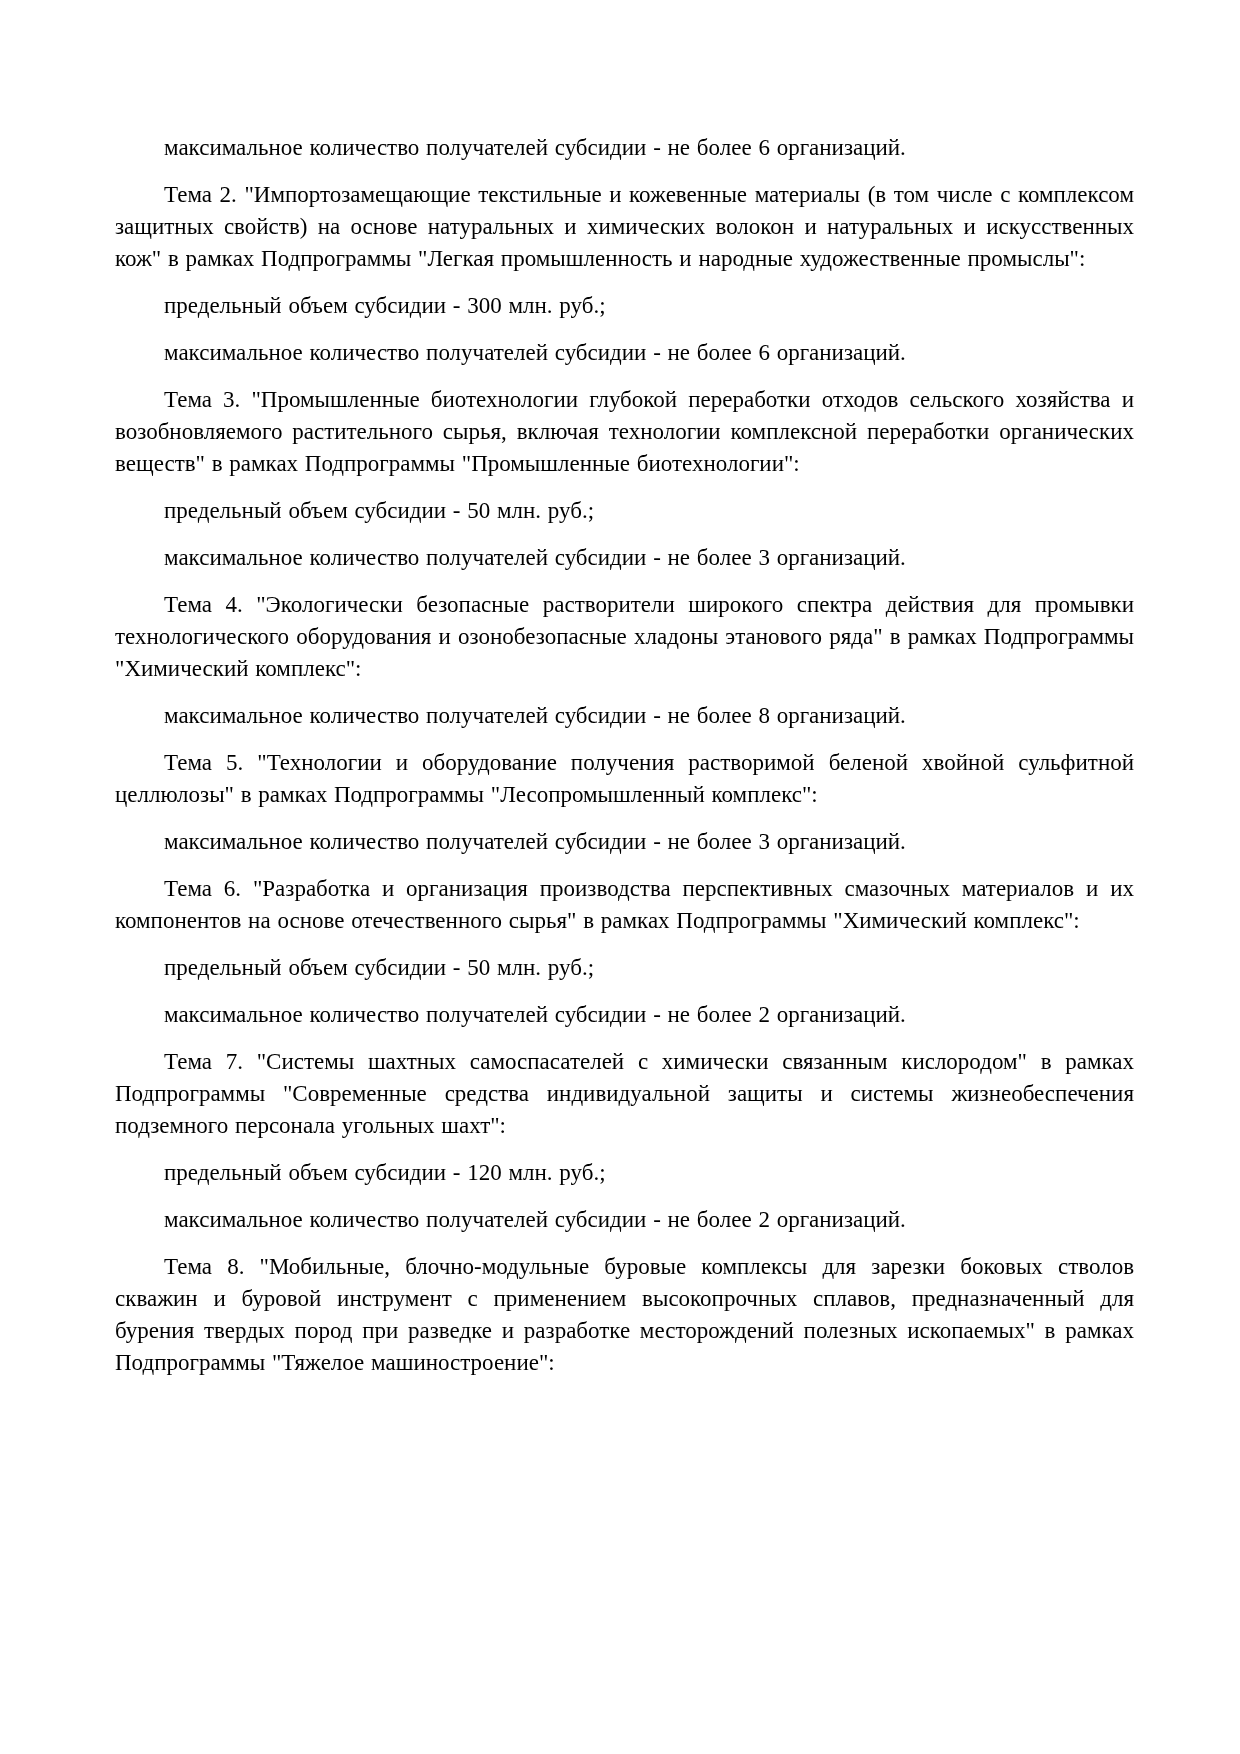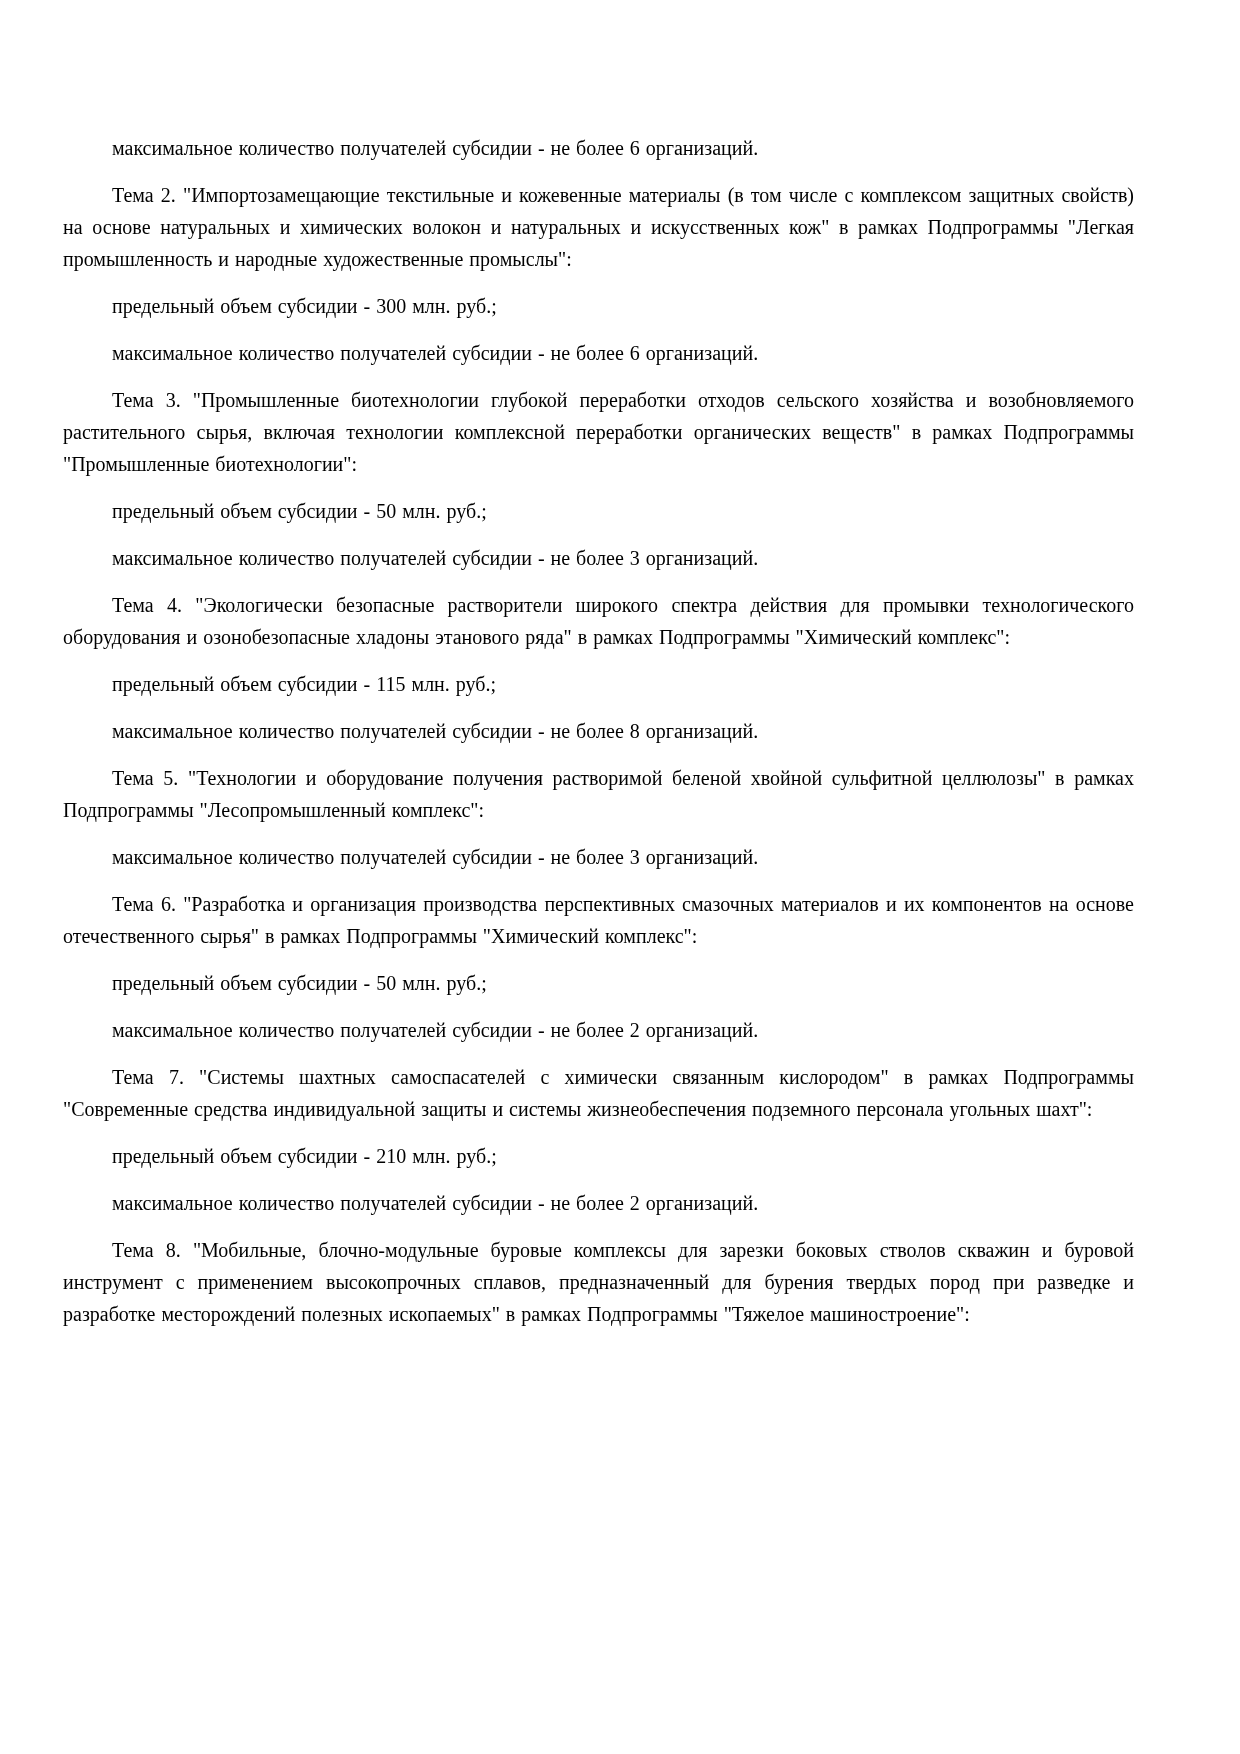--- a/index.html
+++ b/index.html
@@ -6,22 +6,22 @@
   html, body { background: #ffffff; }
   body {
     width: 1240px;
     font-family: "Liberation Serif", "DejaVu Serif", serif;
   }
   .page {
     width: 1240px;
     min-height: 1754px;
     background: #ffffff;
     color: #000000;
-    padding: 132px 106px 60px 63px;
-    font-size: 20px;
+    padding: 132px 106px 60px 115px;
+    font-size: 23px;
     line-height: 32px;
   }
   .para {
     text-align: justify;
     text-indent: 49px;
     margin-bottom: 15px;
     word-spacing: 1px;
   }
   .para:last-child { margin-bottom: 0; }
 </style>
@@ -30,24 +30,23 @@
 
 <div class="page">
   <p class="para">максимальное количество получателей субсидии - не более 6 организаций.</p>
   <p class="para">Тема 2. "Импортозамещающие текстильные и кожевенные материалы (в том числе с комплексом защитных свойств) на основе натуральных и химических волокон и натуральных и искусственных кож" в рамках Подпрограммы "Легкая промышленность и народные художественные промыслы":</p>
   <p class="para">предельный объем субсидии - 300 млн. руб.;</p>
   <p class="para">максимальное количество получателей субсидии - не более 6 организаций.</p>
   <p class="para">Тема 3. "Промышленные биотехнологии глубокой переработки отходов сельского хозяйства и возобновляемого растительного сырья, включая технологии комплексной переработки органических веществ" в рамках Подпрограммы "Промышленные биотехнологии":</p>
   <p class="para">предельный объем субсидии - 50 млн. руб.;</p>
   <p class="para">максимальное количество получателей субсидии - не более 3 организаций.</p>
   <p class="para">Тема 4. "Экологически безопасные растворители широкого спектра действия для промывки технологического оборудования и озонобезопасные хладоны этанового ряда" в рамках Подпрограммы "Химический комплекс":</p>
-  <p class="para">предельный объем субсидии - 115 млн. руб.;</p>
   <p class="para">максимальное количество получателей субсидии - не более 8 организаций.</p>
   <p class="para">Тема 5. "Технологии и оборудование получения растворимой беленой хвойной сульфитной целлюлозы" в рамках Подпрограммы "Лесопромышленный комплекс":</p>
   <p class="para">максимальное количество получателей субсидии - не более 3 организаций.</p>
   <p class="para">Тема 6. "Разработка и организация производства перспективных смазочных материалов и их компонентов на основе отечественного сырья" в рамках Подпрограммы "Химический комплекс":</p>
   <p class="para">предельный объем субсидии - 50 млн. руб.;</p>
   <p class="para">максимальное количество получателей субсидии - не более 2 организаций.</p>
   <p class="para">Тема 7. "Системы шахтных самоспасателей с химически связанным кислородом" в рамках Подпрограммы "Современные средства индивидуальной защиты и системы жизнеобеспечения подземного персонала угольных шахт":</p>
-  <p class="para">предельный объем субсидии - 210 млн. руб.;</p>
+  <p class="para">предельный объем субсидии - 120 млн. руб.;</p>
   <p class="para">максимальное количество получателей субсидии - не более 2 организаций.</p>
   <p class="para">Тема 8. "Мобильные, блочно-модульные буровые комплексы для зарезки боковых стволов скважин и буровой инструмент с применением высокопрочных сплавов, предназначенный для бурения твердых пород при разведке и разработке месторождений полезных ископаемых" в рамках Подпрограммы "Тяжелое машиностроение":</p>
 </div>
 
 </body></html>

